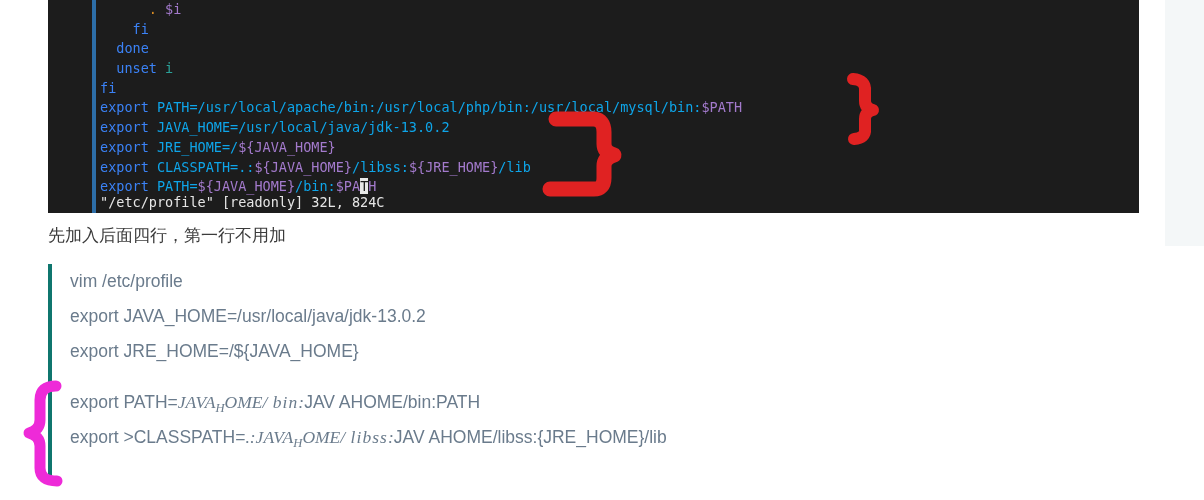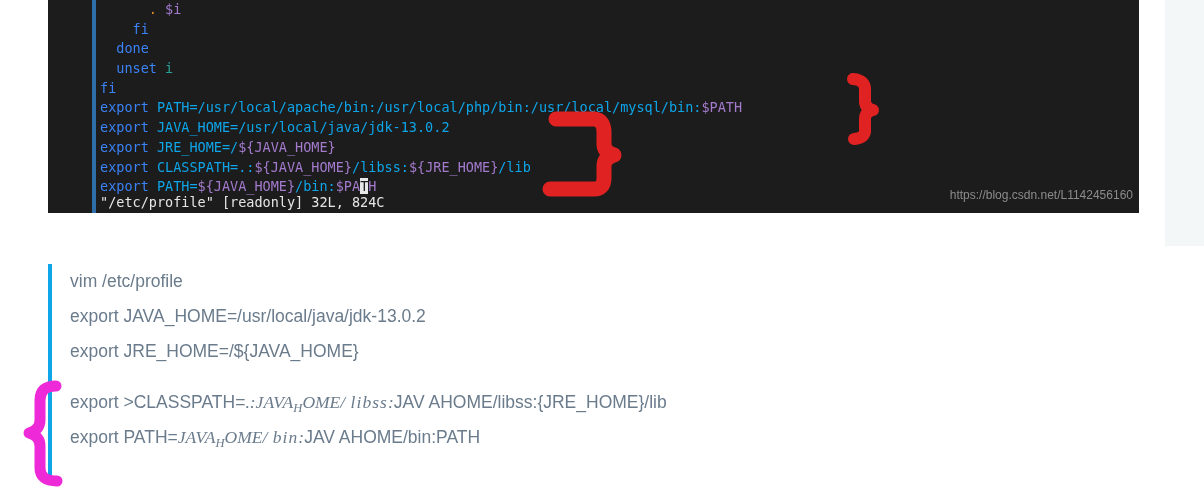--- a/index.html
+++ b/index.html
@@ -125,21 +125,21 @@
     white-space: pre;
   }
 
   
   #quote {
     position: absolute;
     left: 48px;
     top: 264px;
     width: 1100px;
     height: 220px;
-    border-left: 4px solid #0ea5e9;
+    border-left: 4px solid #0f766e;
     box-sizing: border-box;
     padding-left: 18px;
   }
   .qline {
     font-family: "Liberation Sans", sans-serif;
     font-size: 17.5px;
     color: #6a7b8c;
     height: 35px;
     line-height: 35px;
     white-space: pre;
@@ -178,42 +178,42 @@
 
     <div id="terminal">
 
       <div id="term-scroll-track"></div>
       <div id="term-scrollbar"></div>
 
       <div class="term-body" id="term-body"><div class="tline"><span>      </span><span class="c-dot">. </span><span class="c-var">$i</span></div><div class="tline"><span>    </span><span class="c-key">fi</span></div><div class="tline"><span>  </span><span class="c-key">done</span></div><div class="tline"><span>  </span><span class="c-key">unset </span><span class="c-ident">i</span></div><div class="tline"><span class="c-key">fi</span></div><div class="tline"><span class="c-key">export </span><span class="c-path">PATH=/usr/local/apache/bin:/usr/local/php/bin:/usr/local/mysql/bin:</span><span class="c-var">$PATH</span></div><div class="tline"><span class="c-key">export </span><span class="c-path">JAVA_HOME=/usr/local/java/jdk-13.0.2</span></div><div class="tline"><span class="c-key">export </span><span class="c-path">JRE_HOME=/</span><span class="c-var">${JAVA_HOME}</span></div><div class="tline"><span class="c-key">export </span><span class="c-path">CLASSPATH=.:</span><span class="c-var">${JAVA_HOME}</span><span class="c-path">/libss:</span><span class="c-var">${JRE_HOME}</span><span class="c-path">/lib</span></div><div class="tline"><span class="c-key">export </span><span class="c-path">PATH=</span><span class="c-var">${JAVA_HOME}</span><span class="c-path">/bin:</span><span class="c-var">$PA</span><span class="c-var cursor-blk">T</span><span class="c-var">H</span></div></div>
 
       <div id="term-status">"/etc/profile" [readonly] 32L, 824C</div>
 
-      <div id="watermark">https://blog.csdn.net/L1142456160</div>
 
       <svg id="term-annotations" viewBox="0 0 1091 213">
 
         <g fill="none" stroke="#e02222" stroke-width="12" stroke-linecap="round" stroke-linejoin="round">
           <path d="M 805 79 Q 818 80 817 91 L 817 101 Q 817 108 825 110 Q 817 112 817 119 L 817 129 Q 818 138 806 139"></path>
         </g>
 
         <g fill="none" stroke="#e02222" stroke-width="15" stroke-linecap="round" stroke-linejoin="round">
           <path d="M 508 119 L 546 119 Q 556 120 556 132 L 556 144 Q 556 152 566 155 Q 556 158 556 166 L 556 178 Q 556 189 546 189 L 502 189"></path>
         </g>
       </svg>
     </div>
 
+    <div id="caption">先加入后面四行，第一行不用加</div>
 
     <div id="quote">
         <div class="qline">vim /etc/profile</div>
         <div class="qline">export JAVA_HOME=/usr/local/java/jdk-13.0.2</div>
         <div class="qline">export JRE_HOME=/${JAVA_HOME}</div>
         <div class="qline blank"></div>
+        <div class="qline"><span>export PATH=</span><span class="math">JAVA<sub>H</sub>OME/<span class="mspace"> bin</span>:</span><span>JAV AHOME/bin:PATH</span></div>
         <div class="qline"><span>export &gt;CLASSPATH=</span><span class="math">.:JAVA<sub>H</sub>OME/<span class="mspace"> libss</span>:</span><span>JAV AHOME/libss:{JRE_HOME}/lib</span></div>
-        <div class="qline"><span>export PATH=</span><span class="math">JAVA<sub>H</sub>OME/<span class="mspace"> bin</span>:</span><span>JAV AHOME/bin:PATH</span></div>
       </div>
 
     <svg id="quote-annotation" viewBox="0 0 72 112">
       <g fill="none" stroke="#ee2ad8" stroke-width="11" stroke-linecap="round" stroke-linejoin="round">
         <path d="M 36 8 Q 20 8 20 22 L 20 42 Q 20 52 9 55 Q 20 58 20 68 L 20 90 Q 20 103 37 103"></path>
       </g>
     </svg>
 
   </div>
 </div>

